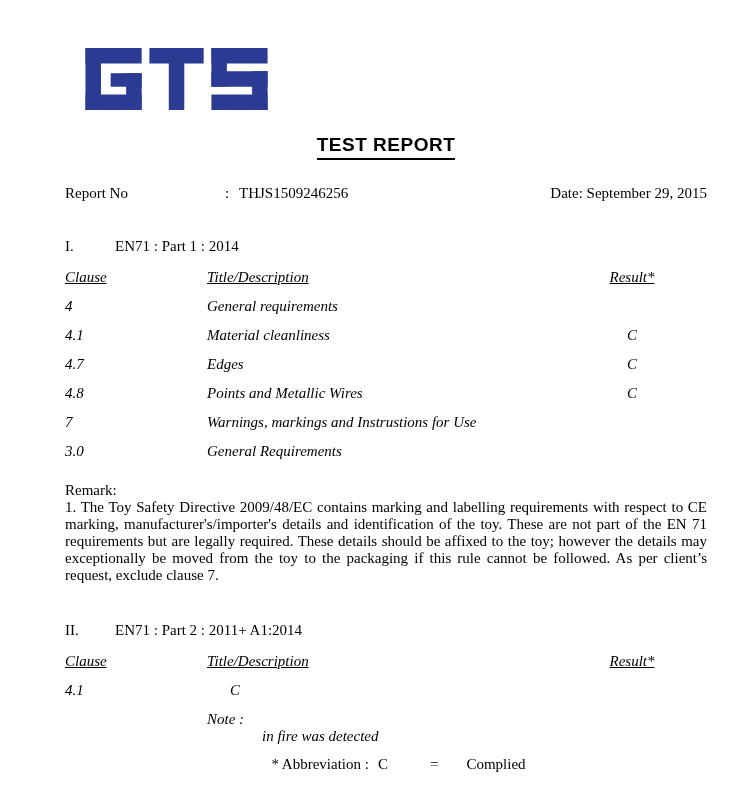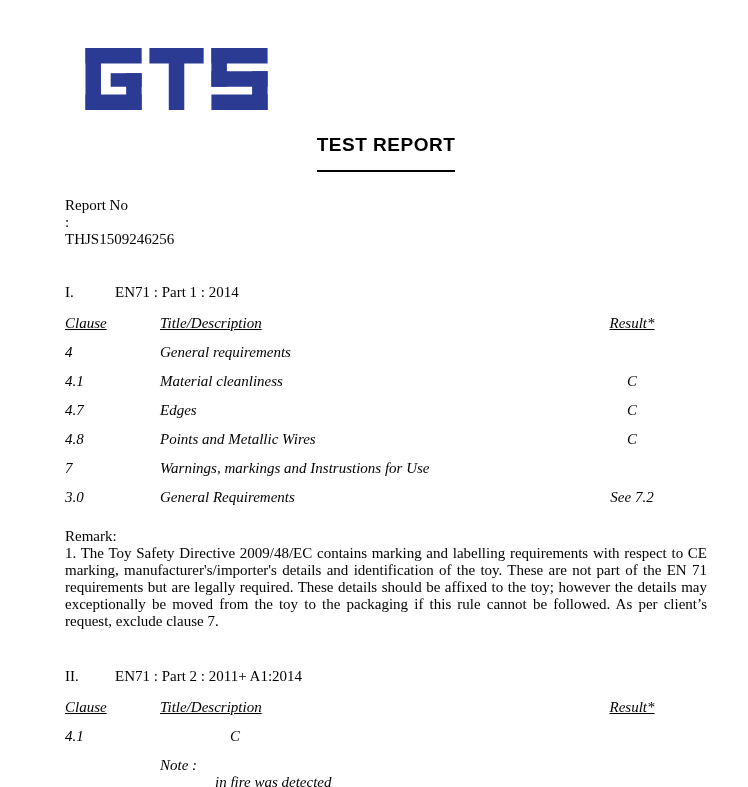--- a/index.html
+++ b/index.html
@@ -19,39 +19,39 @@
 
   
   .title-wrap { text-align: center; margin-top: 24px; }
   .title {
     display: inline-block;
     font-family: "Liberation Sans", sans-serif;
     font-weight: bold;
     font-size: 19px;
     letter-spacing: 0.5px;
     border-bottom: 2px solid #000;
-    padding-bottom: 14px;
+    padding-bottom: 2px;
   }
 
   
-  .report-line { display: flex; margin-top: 25px; line-height: 17px; flex-direction: column; }
+  .report-line { display: flex; margin-top: 25px; line-height: 17px; }
   .rn-label { width: 160px; }
   .rn-colon { width: 14px; }
   .rn-date { margin-left: auto; }
 
   
   .section-heading { display: flex; margin-top: 36px; line-height: 17px; }
   .section-heading.second { margin-top: 38px; }
   .sec-num { width: 50px; }
 
   
   .grid { display: flex; line-height: 17px; margin-top: 12px; font-style: italic; }
   .grid.header { margin-top: 14px; }
   .col-clause { width: 95px; flex: none; }
-  .col-title { flex: 1; }
+  .col-title { flex: 1; margin-left: 47px; }
   .col-result { width: 150px; flex: none; text-align: center; }
   .grid.header .col-title { text-decoration: none; }
   .grid.header .col-title span,
   .grid.header .col-clause span,
   .grid.header .col-result span { text-decoration: underline; }
 
   
   .remark { margin-top: 22px; line-height: 17px; }
   .remark-text { text-align: justify; }
 
@@ -95,20 +95,21 @@
   </div>
 
   <div class="title-wrap">
     <span class="title">TEST REPORT</span>
   </div>
 
   <div class="report-line">
     <span class="rn-label">Report No</span>
     <span class="rn-colon">:</span>
     <span class="rn-value">THJS1509246256</span>
+    <span class="rn-date">Date: September 29, 2015</span>
   </div>
 
   <div class="section-heading">
     <span class="sec-num">I.</span>
     <span class="sec-title">EN71 : Part 1 : 2014</span>
   </div>
 
   <div class="grid header">
     <span class="col-clause"><span>Clause</span></span>
     <span class="col-title"><span>Title/Description</span></span>
@@ -136,21 +137,20 @@
     <span class="col-result">C</span>
   </div>
   <div class="grid row">
     <span class="col-clause">7</span>
     <span class="col-title">Warnings, markings and Instrustions for Use</span>
     <span class="col-result"></span>
   </div>
   <div class="grid row">
     <span class="col-clause">3.0</span>
     <span class="col-title">General Requirements</span>
-    <span class="col-result">See 7.2</span>
   </div>
 
   <div class="remark">
     <div>Remark:</div>
     <div class="remark-text">1. The Toy Safety Directive 2009/48/EC contains marking and labelling requirements with respect to CE marking, manufacturer's/importer's details and identification of the toy. These are not part of the EN 71 requirements but are legally required. These details should be affixed to the toy; however the details may exceptionally be moved from the toy to the packaging if this rule cannot be followed. As per client’s request, exclude clause 7.</div>
   </div>
 
   <div class="section-heading second">
     <span class="sec-num">II.</span>
     <span class="sec-title">EN71 : Part 2 : 2011+ A1:2014</span>

